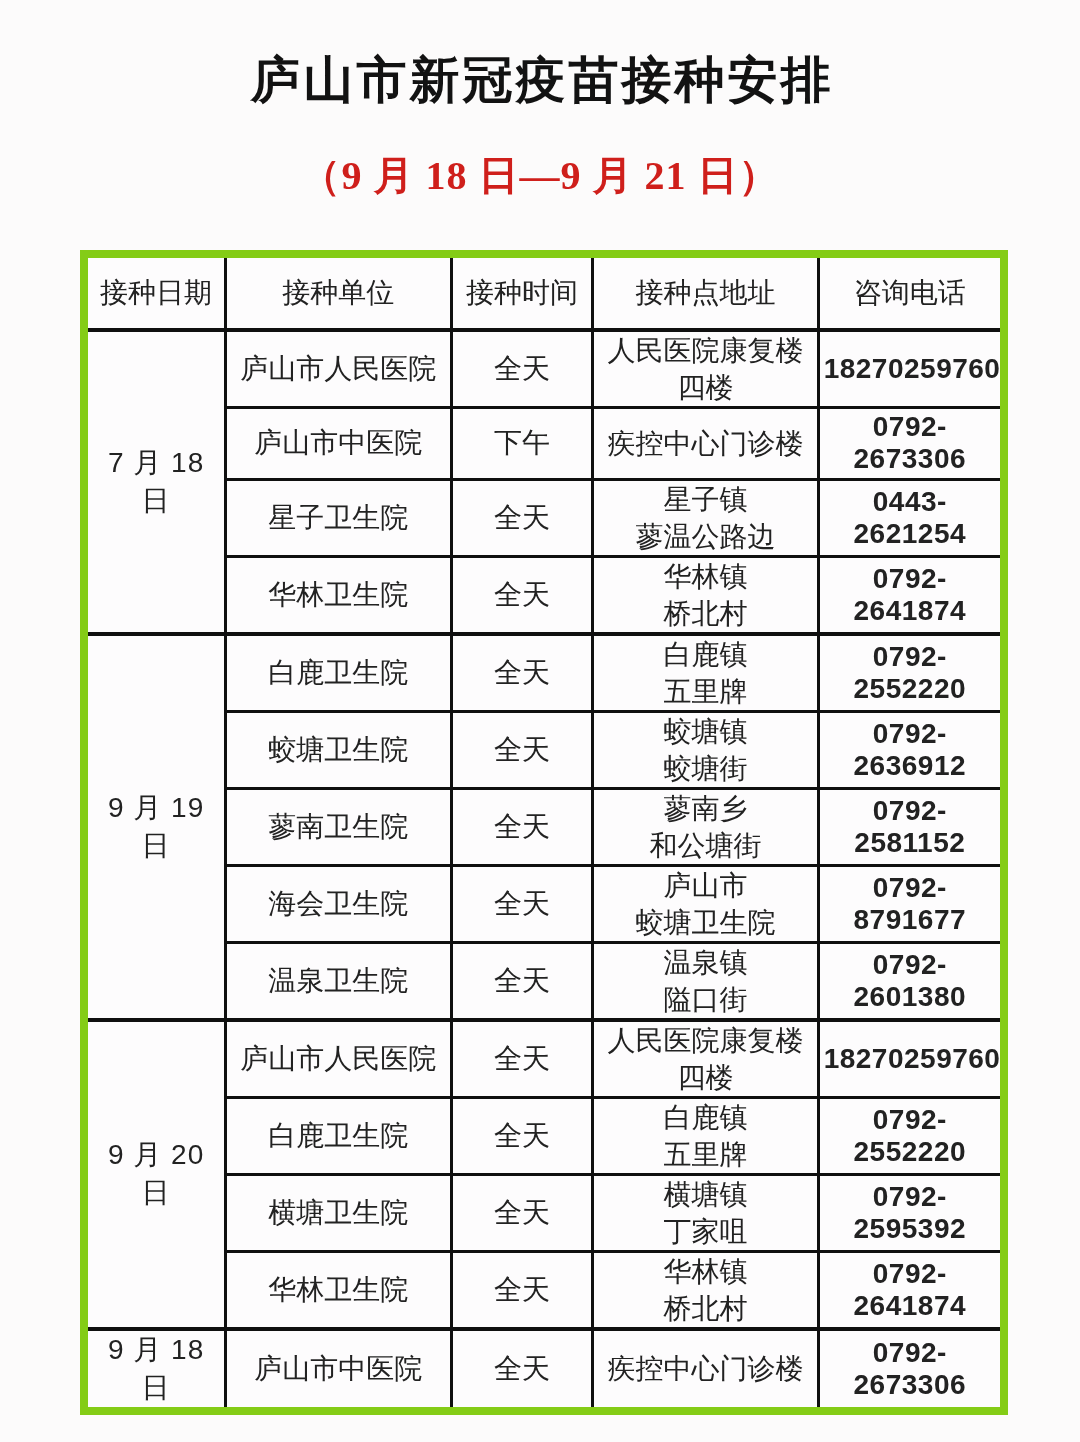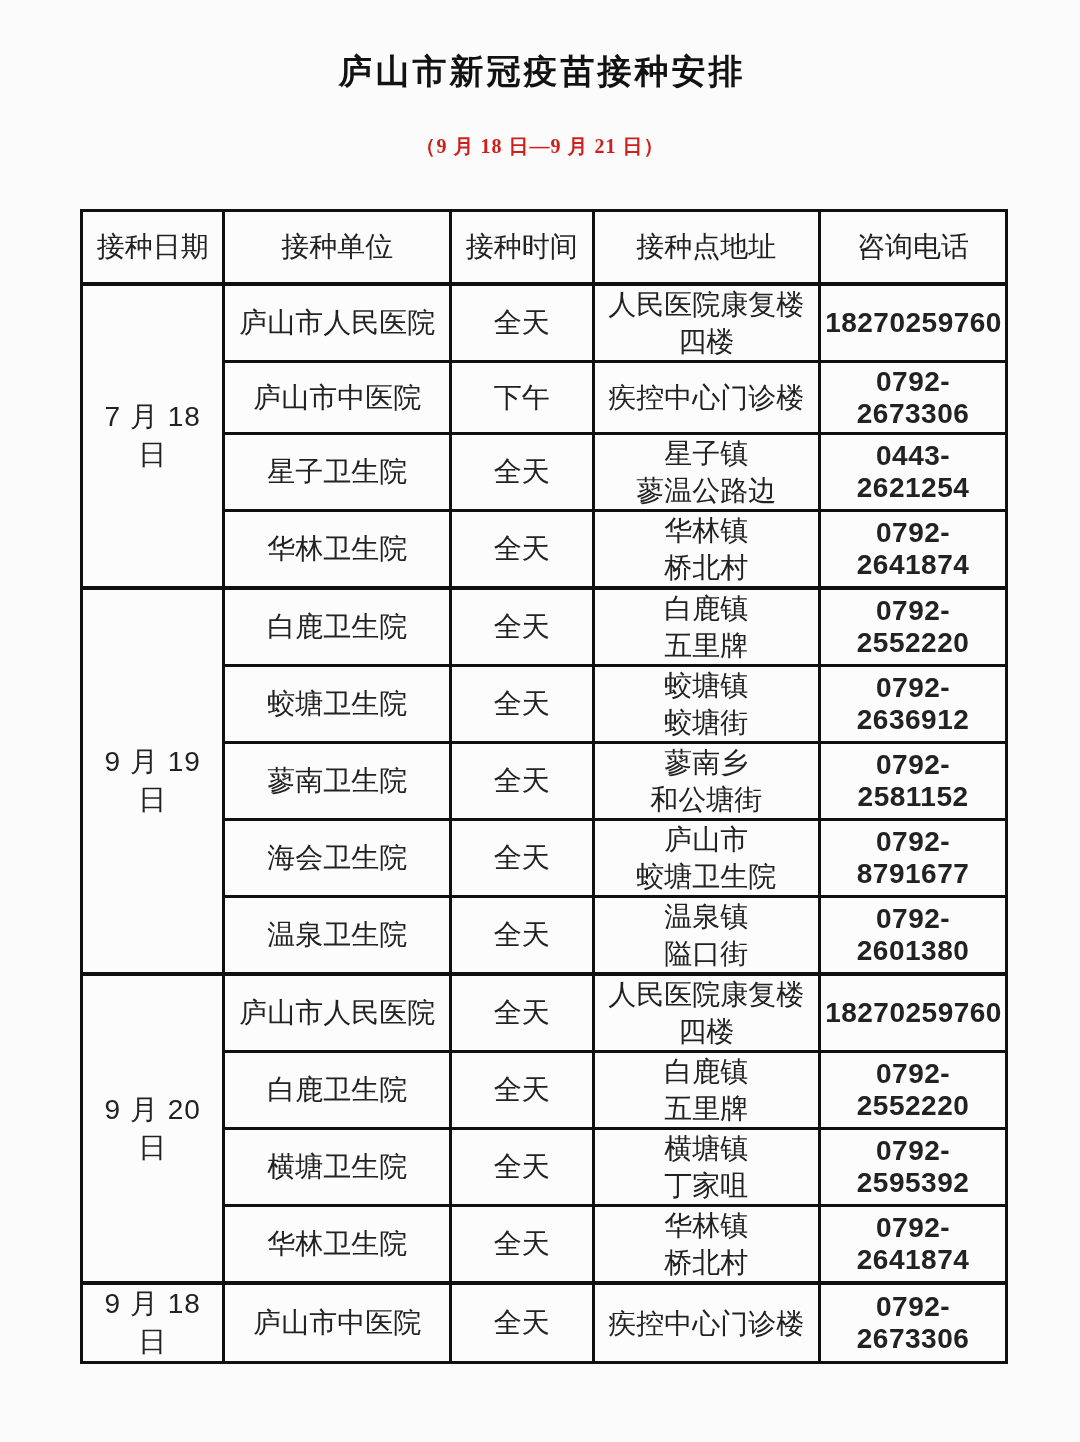--- a/index.html
+++ b/index.html
@@ -12,42 +12,42 @@
     background: #fcfbfb;
     color: #1c1c1c;
     font-family: "Liberation Sans", sans-serif;
     overflow: hidden;
   }
   .page-title {
     margin: 52px 0 0 4px;
     text-align: center;
     font-family: "Liberation Serif", serif;
     font-weight: bold;
-    font-size: 34px;
+    font-size: 50px;
     line-height: 1.15;
     letter-spacing: 3px;
     color: #121212;
   }
   .page-subtitle {
     margin: 44px 0 0 0;
     text-align: center;
     font-family: "Liberation Serif", serif;
     font-weight: bold;
-    font-size: 20px;
+    font-size: 40px;
     line-height: 1.1;
     letter-spacing: 1px;
     color: var(--accent, #cf1f1b);
   }
   table.schedule {
     border-collapse: collapse;
     table-layout: fixed;
     width: 928px;
     margin: 52px 0 0 80px;
     background: #fdfcfd;
-    border: 3px solid #84cc16;
+    border: 8px solid #84cc16;
   }
   th, td {
     border: 3px solid #101010;
     text-align: center;
     vertical-align: middle;
     font-size: 28px;
     font-weight: normal;
     color: #222222;
     padding: 0 4px;
     overflow: hidden;

